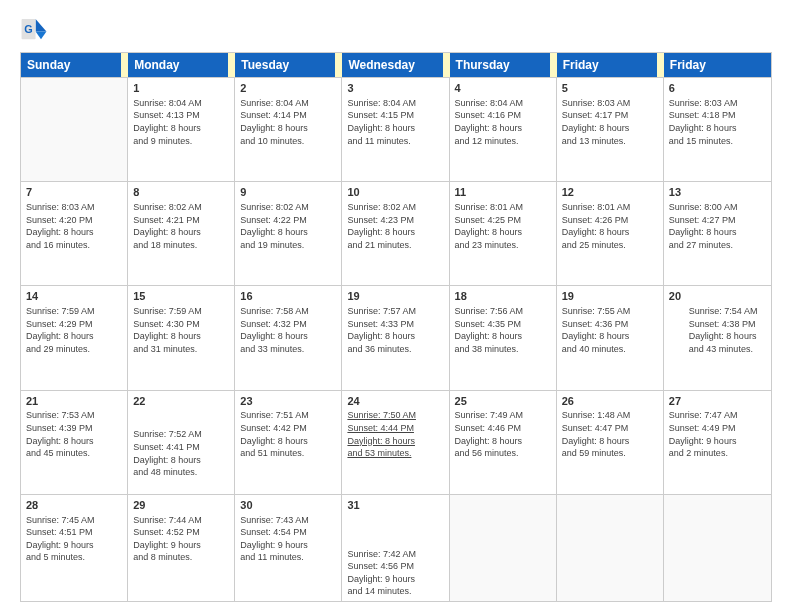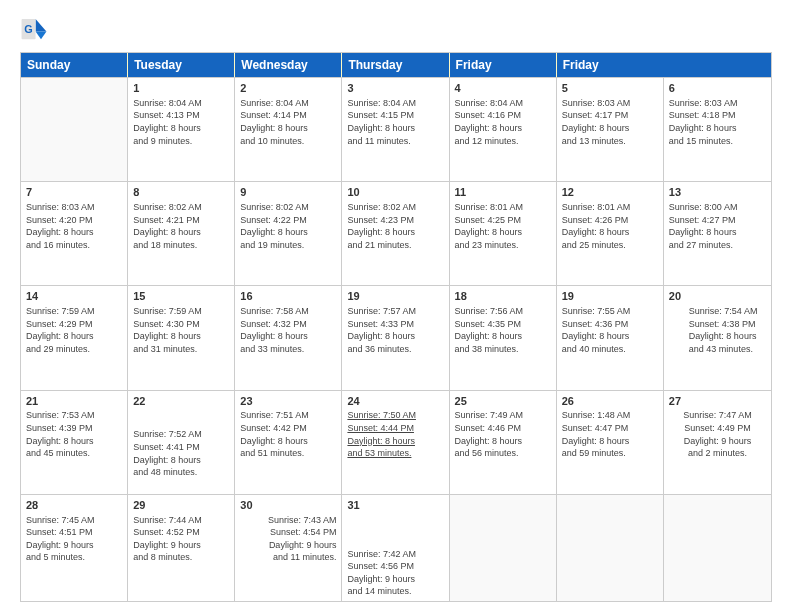--- a/index.html
+++ b/index.html
@@ -65,21 +65,21 @@
     .cal-header-row {
       display: grid;
       grid-template-columns: repeat(7, 1fr);
       background: #1565c0;
     }
     .cal-header-cell {
       color: #fff;
       font-size: 12px;
       font-weight: bold;
       padding: 5px 6px;
-      border-right: 1px solid #fef9c3;
+      border-right: 7px solid #fef9c3;
       text-align: left;
     }
     .cal-header-cell:last-child { border-right: none; }
     .cal-body {
       flex: 1;
       display: flex;
       flex-direction: column;
     }
     .cal-row {
       display: grid;
@@ -132,20 +132,21 @@
     </div>
     <div class="title-block">
       <div class="month-title"></div>
       <div class="location"></div>
     </div>
   </div>
 
   <div class="calendar">
     <div class="cal-header-row">
     <div class="cal-header-cell">Sunday</div>
+        <div class="cal-header-cell">Monday</div>
         <div class="cal-header-cell">Tuesday</div>
         <div class="cal-header-cell">Wednesday</div>
         <div class="cal-header-cell">Thursday</div>
         <div class="cal-header-cell">Friday</div>
         <div class="cal-header-cell">Friday</div>
       </div>
     <div class="cal-body">
     <div class="cal-row">
           <div class="cal-cell empty"></div>
           <div class="cal-cell">
@@ -331,21 +332,21 @@
           </div>
           <div class="cal-cell">
             <span class="day-number">26</span>
             <div class="cell-info" style="white-space: pre-line;">Sunrise: 1:48 AM
 Sunset: 4:47 PM
 Daylight: 8 hours
 and 59 minutes.</div>
           </div>
           <div class="cal-cell">
             <span class="day-number">27</span>
-            <div class="cell-info" style="white-space: pre-line; text-align: center;">Sunrise: 7:47 AM
+            <div class="cell-info" style="white-space: pre-line;">Sunrise: 7:47 AM
 Sunset: 4:49 PM
 Daylight: 9 hours
 and 2 minutes.</div>
           </div>
         </div>
         <div class="cal-row">
           <div class="cal-cell">
             <span class="day-number">28</span>
             <div class="cell-info" style="white-space: pre-line;">Sunrise: 7:45 AM
 Sunset: 4:51 PM
@@ -354,21 +355,21 @@
           </div>
           <div class="cal-cell">
             <span class="day-number">29</span>
             <div class="cell-info" style="white-space: pre-line;">Sunrise: 7:44 AM
 Sunset: 4:52 PM
 Daylight: 9 hours
 and 8 minutes.</div>
           </div>
           <div class="cal-cell">
             <span class="day-number">30</span>
-            <div class="cell-info" style="white-space: pre-line; text-align: right;">Sunrise: 7:43 AM
+            <div class="cell-info" style="white-space: pre-line;">Sunrise: 7:43 AM
 Sunset: 4:54 PM
 Daylight: 9 hours
 and 11 minutes.</div>
           </div>
           <div class="cal-cell">
             <span class="day-number">31</span>
             <div class="cell-info" style="white-space: pre-line; margin-top: 35px;">Sunrise: 7:42 AM
 Sunset: 4:56 PM
 Daylight: 9 hours
 and 14 minutes.</div>

